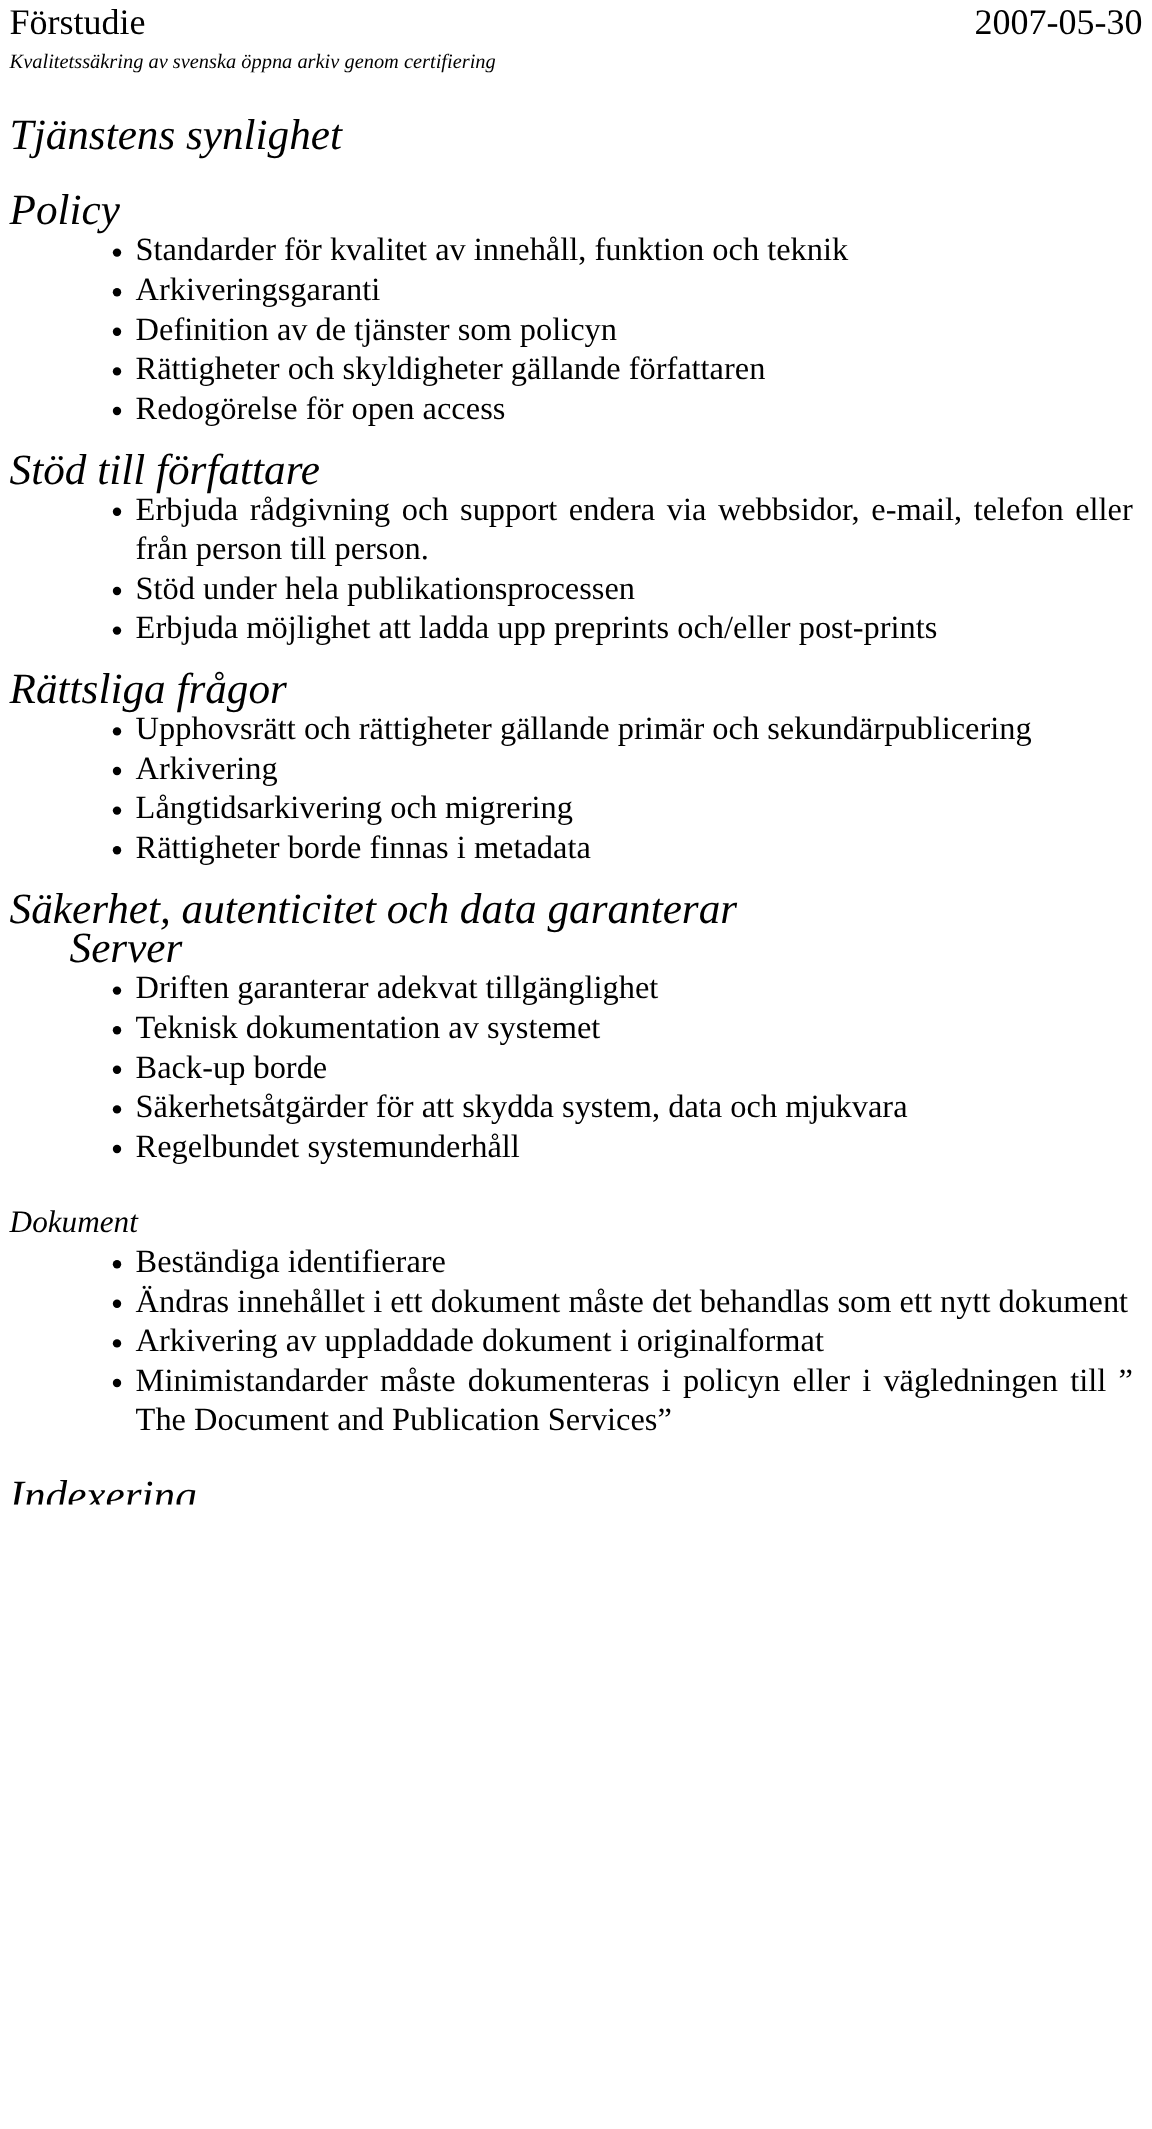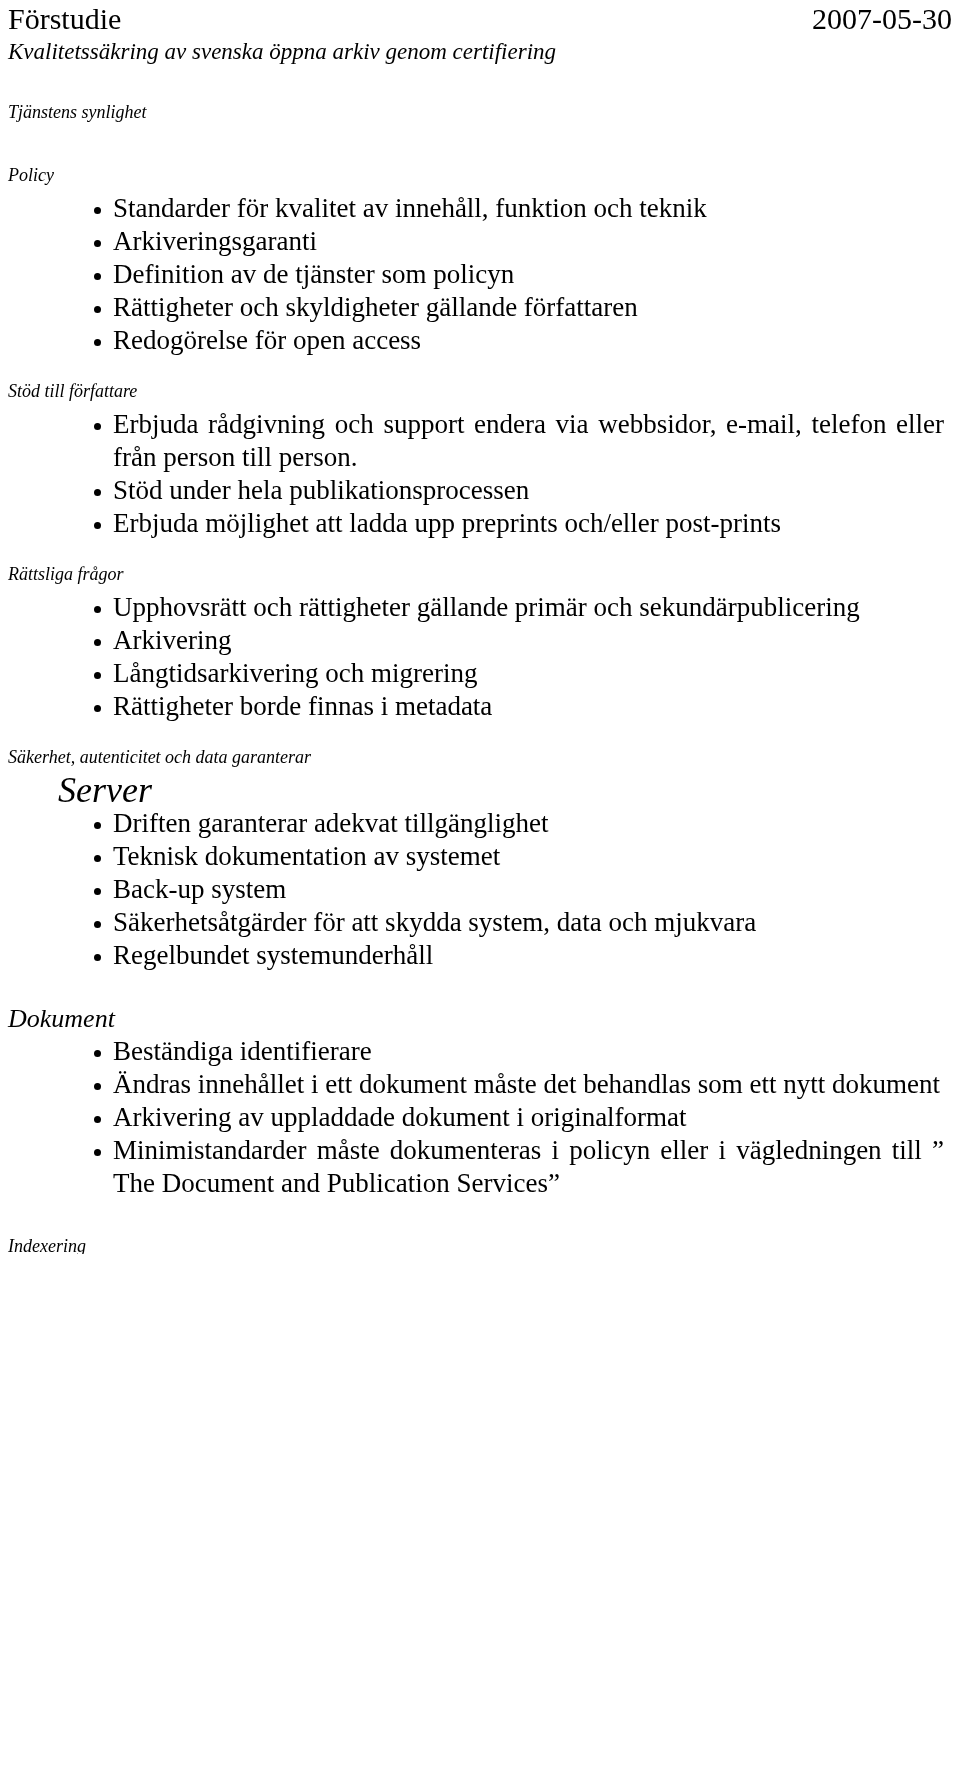--- a/index.html
+++ b/index.html
@@ -32,36 +32,36 @@
     display: flex;
     justify-content: space-between;
     align-items: baseline;
     font-size: 30px;
     line-height: 34px;
   }
   .hdr-left  { font-style: normal; }
   .hdr-right { font-style: normal; text-align: right; }
   .hdr-sub {
     font-style: italic;
-    font-size: 23px;
+    font-size: 17px;
     line-height: 30px;
     margin-top: 1px;
   }
 
   
   .body {
     position: absolute;
     left: 8px;
     top: 96px;
     width: 936px;
   }
 
   .sec-head {
     font-style: italic;
-    font-size: 18px;
+    font-size: 36px;
     line-height: 33px;
     margin: 0;
     padding: 0;
   }
   .sec-head.sub1 { margin-left: 50px; font-size: 36px; }
   .sec-head.sub2 { font-size: 26px; }
 
   .gap-lg { height: 30px; }
   .gap-md { height: 18px; }
 
@@ -148,21 +148,21 @@
       <li class="nojust">Rättigheter borde finnas i metadata</li>
     </ul>
 
     <div class="gap-md"></div>
 
     <div class="sec-head">Säkerhet, autenticitet och data garanterar</div>
     <div class="sec-head sub1">Server</div>
     <ul class="bl">
       <li class="nojust">Driften garanterar adekvat tillgänglighet</li>
       <li class="nojust">Teknisk dokumentation av systemet</li>
-      <li class="nojust">Back-up system</li>
+      <li class="nojust">Back-up borde</li>
       <li class="nojust">Säkerhetsåtgärder för att skydda system, data och mjukvara</li>
       <li class="nojust">Regelbundet systemunderhåll</li>
     </ul>
 
     <div class="gap-lg"></div>
 
     <div class="sec-head sub2">Dokument</div>
     <ul class="bl">
       <li class="nojust">Beständiga identifierare</li>
       <li>Ändras innehållet i ett dokument måste det behandlas som ett nytt dokument</li>

